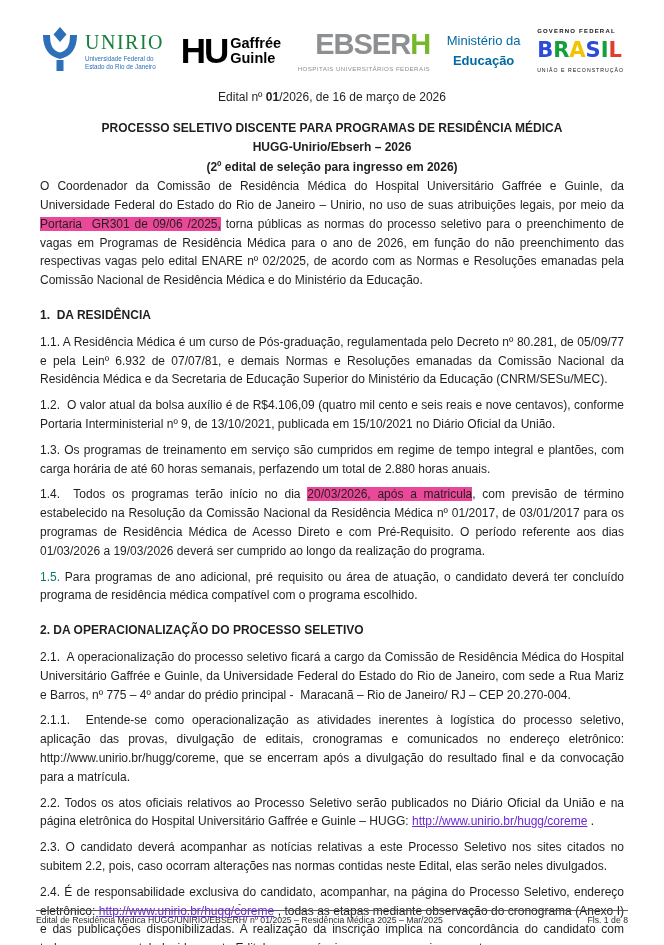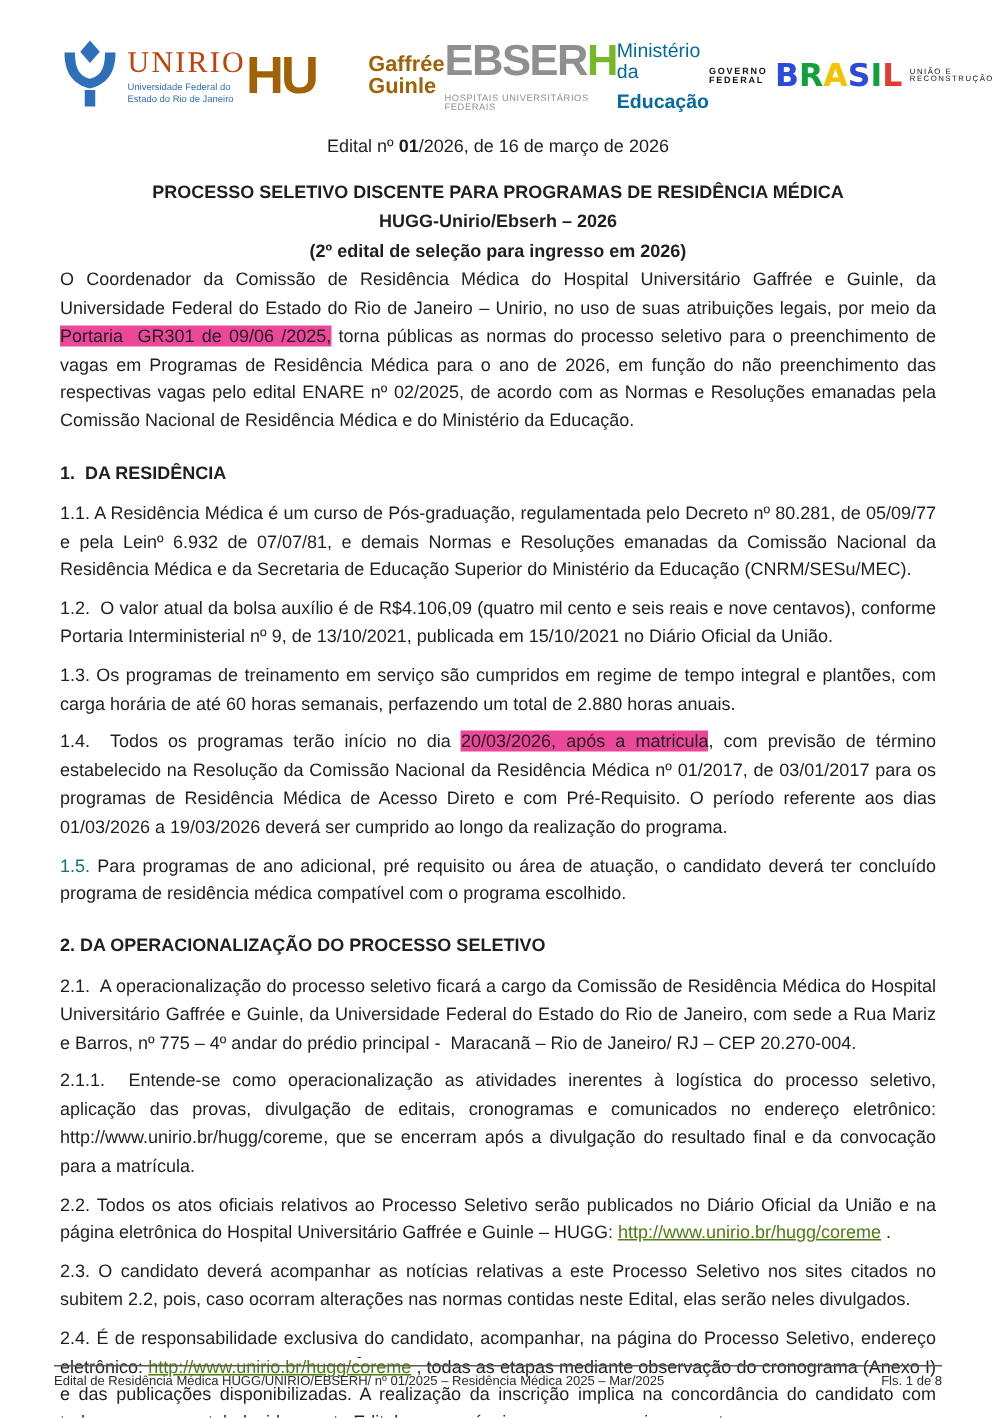--- a/index.html
+++ b/index.html
@@ -7,53 +7,53 @@
     width:664px; height:945px; background:#ffffff;
     font-family:"Liberation Sans", sans-serif;
     color:#1f1f1f; position:relative; overflow:hidden;
   }
   .page { padding:22px 40px 0 40px; }
 
   
   .logo-row { display:flex; align-items:center; justify-content:space-between; height:58px; margin-bottom:4px; }
   .logo { display:flex; align-items:center; gap:5px; }
   .unirio-txt { display:flex; flex-direction:column; line-height:1; }
-  .unirio-acro { font-family:"Liberation Serif", serif; font-size:20px; letter-spacing:1.5px; color:#c2410c; }
+  .unirio-acro { font-family:"Liberation Serif", serif; font-size:20px; letter-spacing:1.5px; color:#15803d; }
   .unirio-sub { font-size:6.3px; color:#2d6fb8; margin-top:3px; line-height:1.25; }
-  .hu { display:flex; align-items:center; gap:3px; color:#a16207; }
+  .hu { display:flex; align-items:center; gap:3px; color:#000000; }
   .hu-initials { font-size:35px; font-weight:bold; letter-spacing:-2px; }
-  .hu-names { display:flex; flex-direction:column; font-size:14.5px; font-weight:bold; line-height:1.05;margin-left:32px; }
+  .hu-names { display:flex; flex-direction:column; font-size:14.5px; font-weight:bold; line-height:1.05; }
   .ebserh { display:flex; flex-direction:column; align-items:flex-end; line-height:1; }
   .ebserh-word { font-size:29px; font-weight:bold; letter-spacing:-1px; color:#8d8f91; }
   .ebserh-word .green { color:#76b82a; }
   .ebserh-sub { font-size:6.2px; color:#8d8f91; letter-spacing:.4px; margin-top:2px; }
   .mec { display:flex; flex-direction:column; align-items:center; color:#0369a1; line-height:1.1; }
   .mec-l1 { font-size:13px; }
   .mec-l2 { font-size:13px; font-weight:bold; }
-  .gov { display:flex; flex-direction:row; align-items:center; line-height:1; }
+  .gov { display:flex; flex-direction:column; align-items:flex-start; line-height:1; }
   .gov-top { font-size:6px; font-weight:bold; letter-spacing:1.2px; color:#111; }
   .gov-brasil { font-size:21px; font-weight:bold; letter-spacing:0px; margin:1px 0 2px 0; font-family:"DejaVu Sans", sans-serif; }
   .gov-brasil span:nth-child(1){color:#2b4bd8;} .gov-brasil span:nth-child(2){color:#12a03c;}
   .gov-brasil span:nth-child(3){color:#f3c300;} .gov-brasil span:nth-child(4){color:#2b4bd8;}
   .gov-brasil span:nth-child(5){color:#12a03c;} .gov-brasil span:nth-child(6){color:#e23b30;}
   .gov-bottom { font-size:5.2px; letter-spacing:1px; color:#111; }
 
   
   .doc { margin-top:4px; }
   .blk { margin:0; white-space:pre-wrap; font-size:12px; line-height:18.8px; }
   .blk.edital { text-align:center; margin:8px 0 12px 0; }
   .blk.title { text-align:center; font-weight:bold; line-height:19.5px; }
   .blk.heading { font-weight:bold; margin:16px 0 8px 0; }
   .blk.p { text-align:justify; margin:0 0 7px 0; }
   .blk.p:first-of-type { margin-top:0; }
   .n {}
   .b { font-weight:bold; }
   .hl { background:#ec4899; }
   .red { color:#0f766e; }
-  a.lnk { color:#4d7c0f; text-decoration:underline; cursor:pointer; }
+  a.lnk { color:#6d28d9; text-decoration:underline; cursor:pointer; }
 
   
   .footer { position:absolute; left:36px; right:36px; bottom:20px; border-top:1px solid #5a5a5a;
             display:flex; justify-content:space-between; padding-top:4px;
             font-size:8.7px; color:#2a2a2a; }
   .footer-mark { position:absolute; top:-12px; left:202px; font-size:9px; color:#2a2a2a; }
 </style>
 </head>
 <body>
 

